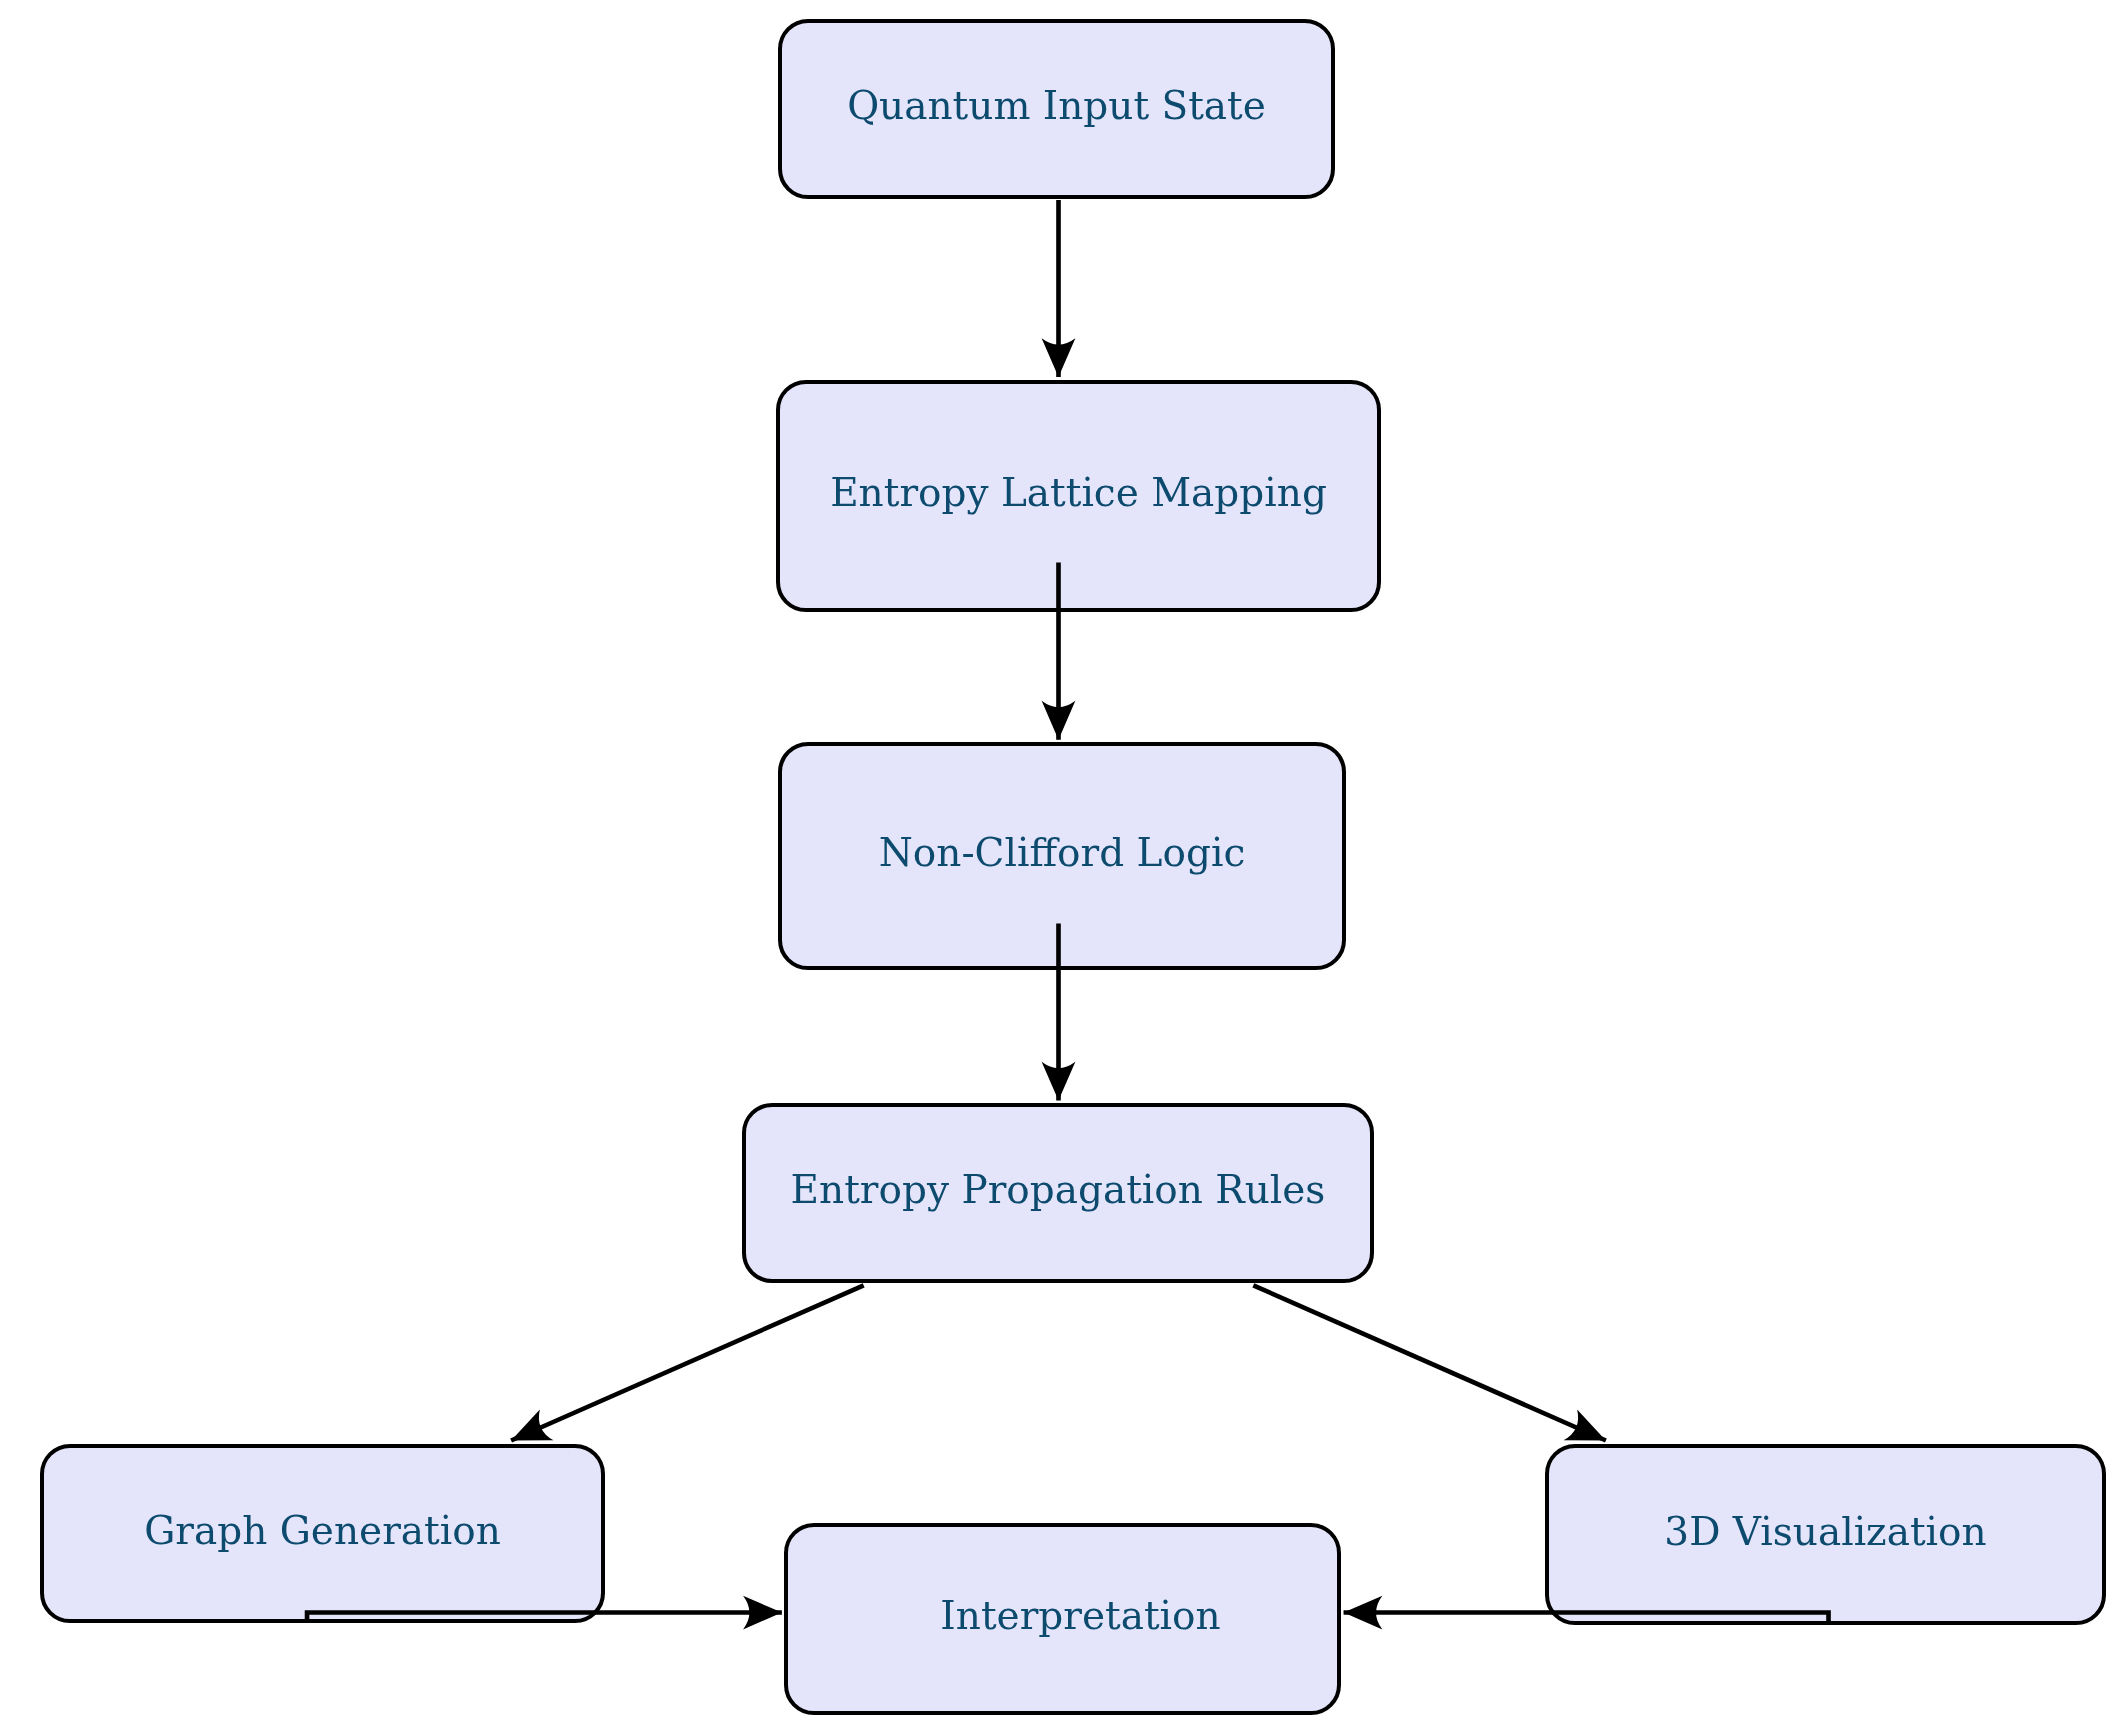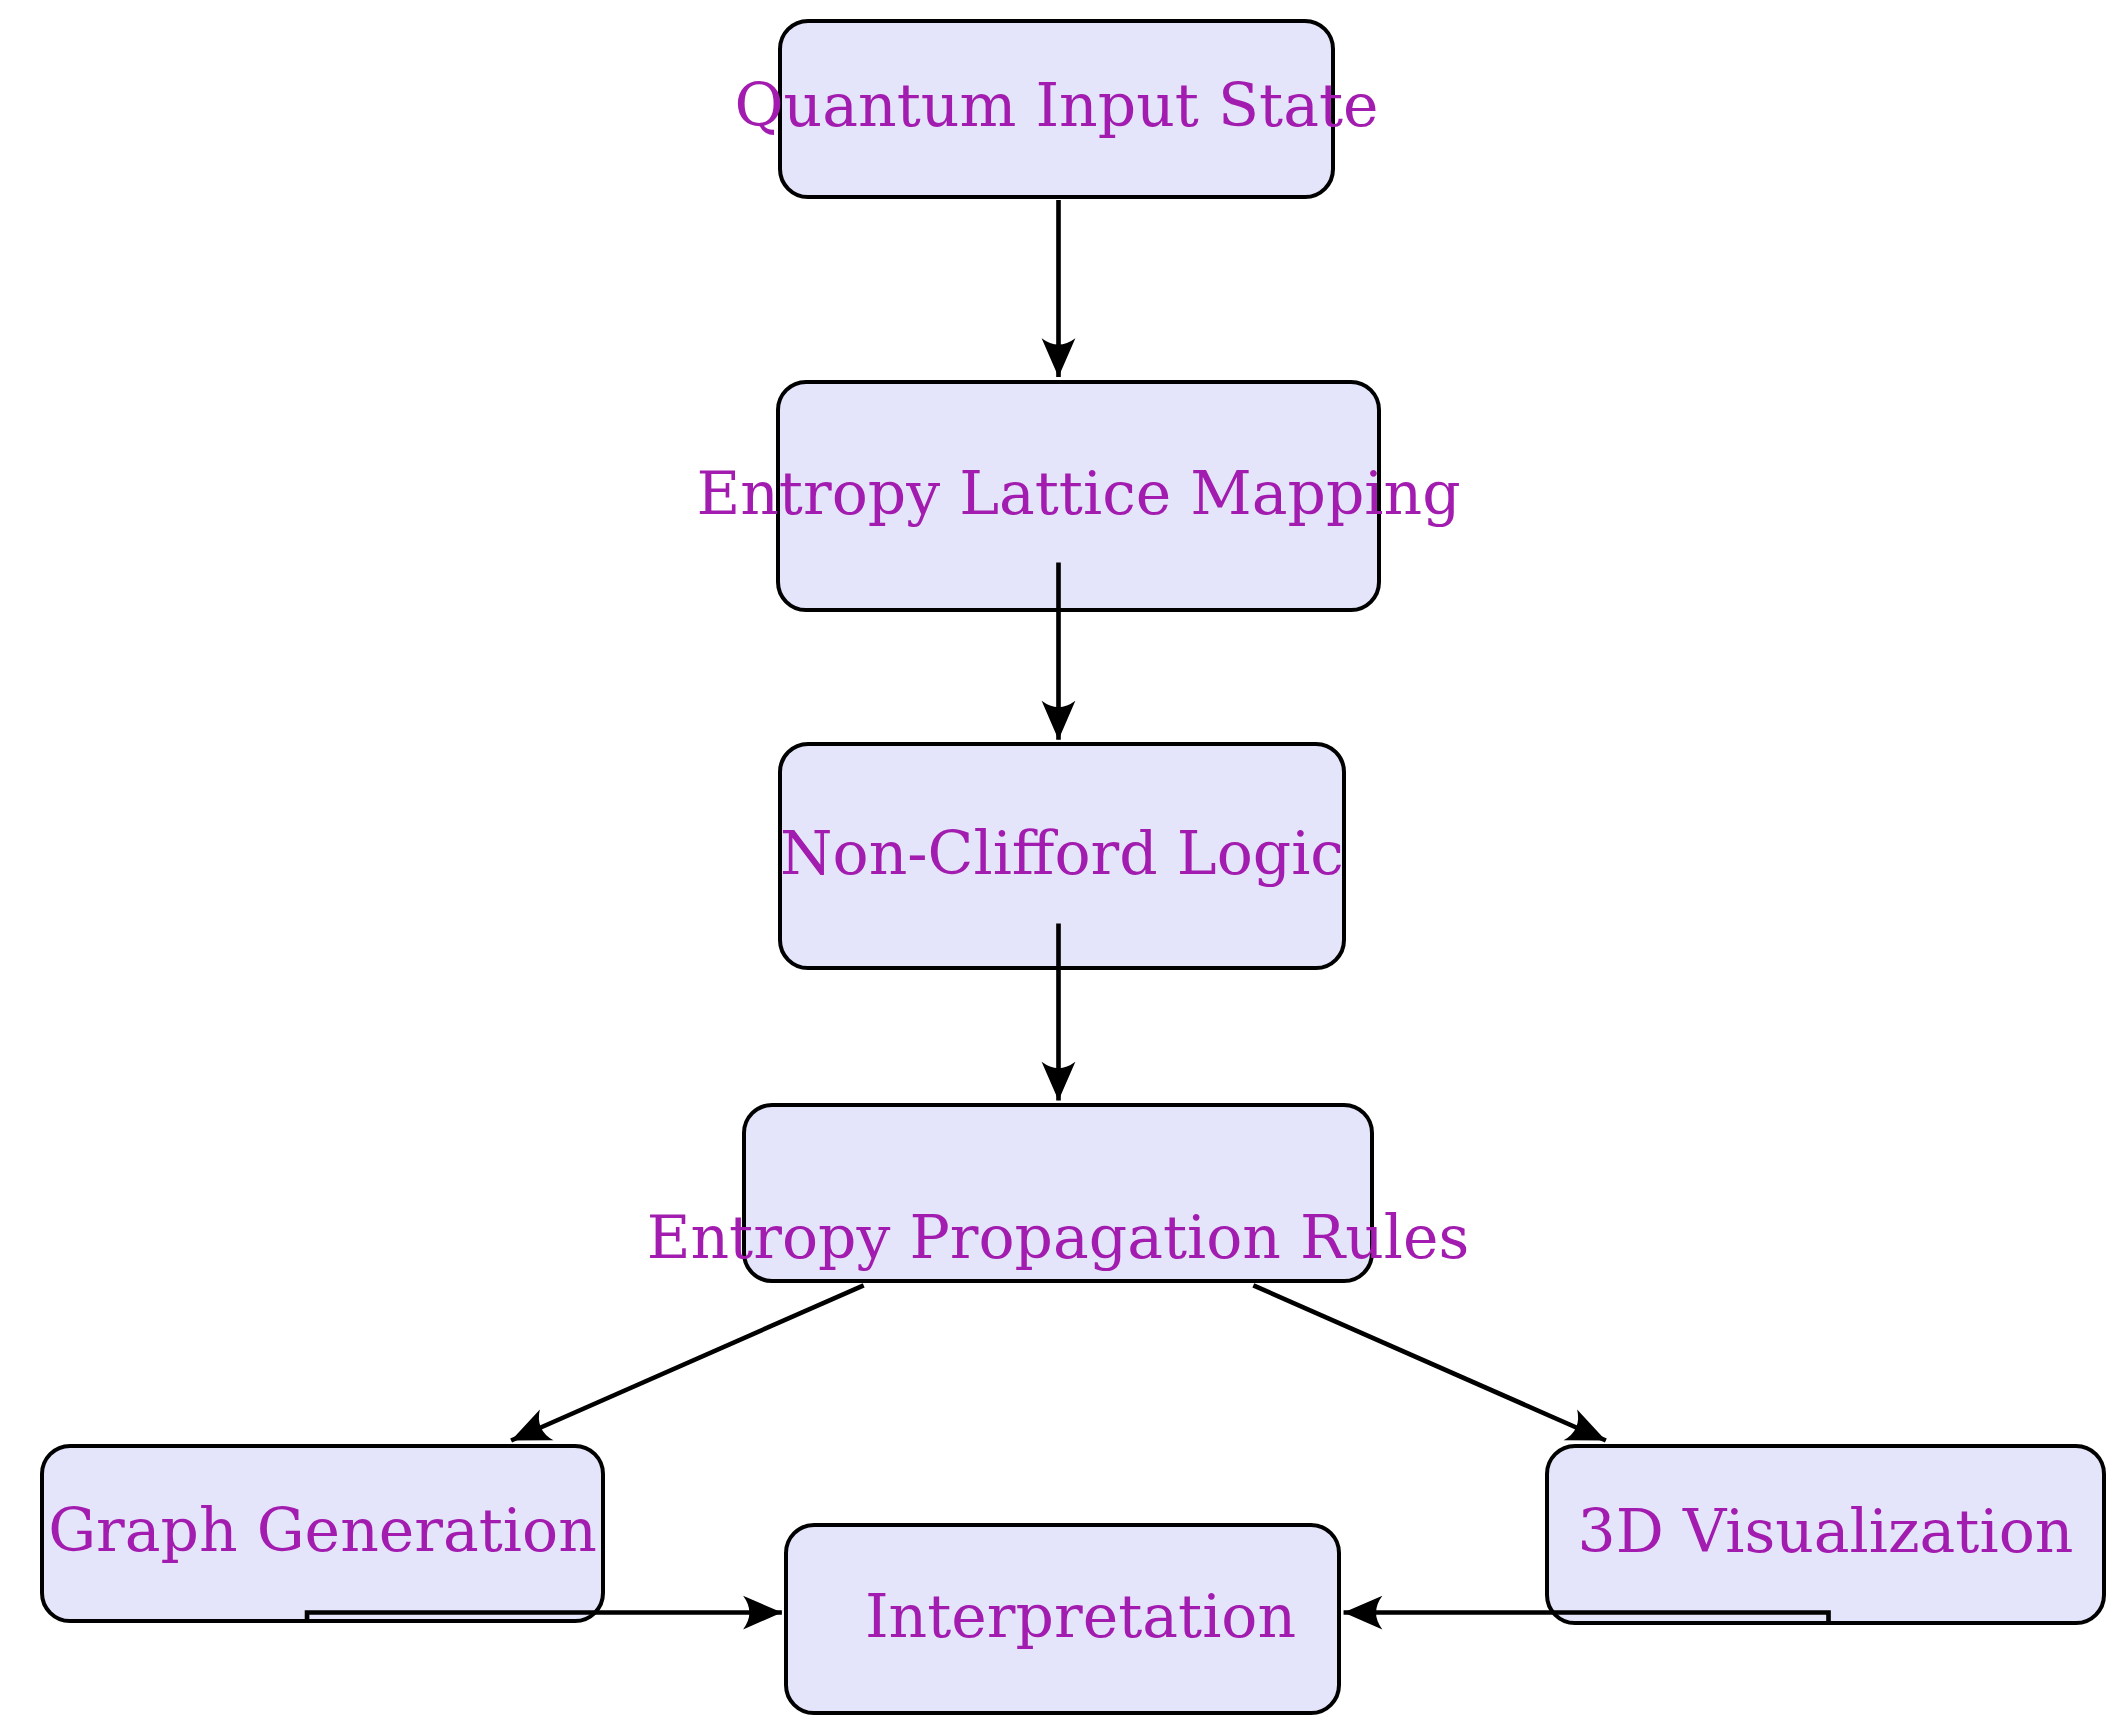--- a/index.html
+++ b/index.html
@@ -20,22 +20,22 @@
     border: 4.2px solid #000000;
     border-radius: 30px;
     background: #e4e4fa;
     display: flex;
     align-items: center;
     justify-content: center;
     z-index: 1;
   }
   .node-label {
     font-family: "DejaVu Serif", "Liberation Serif", serif;
-    font-size: 60px;
-    color: #a21caf;
+    font-size: 39px;
+    color: #0c4a6e;
     white-space: nowrap;
     padding-bottom: 6.7px;
   }
   svg.edges {
     position: absolute;
     left: 0;
     top: 0;
     width: 2117px;
     height: 1734px;
     z-index: 5;
@@ -57,21 +57,21 @@
   </div>
 
   <div class="node" style="left: 776px; top: 380px; width: 605px; height: 232px; background-color: rgb(228, 228, 250);">
     <span class="node-label">Entropy Lattice Mapping</span>
   </div>
 
   <div class="node" style="left: 778px; top: 742px; width: 568px; height: 228px; background-color: rgb(228, 228, 250);">
     <span class="node-label">Non-Clifford Logic</span>
   </div>
 
-  <div class="node" style="left: 742px; top: 1103px; width: 632px; height: 180px; background-color: rgb(228, 228, 250); align-items: flex-end;">
+  <div class="node" style="left: 742px; top: 1103px; width: 632px; height: 180px; background-color: rgb(228, 228, 250);">
     <span class="node-label">Entropy Propagation Rules</span>
   </div>
 
   <div class="node" style="left: 40px; top: 1444px; width: 565px; height: 179px; background-color: rgb(228, 228, 250);">
     <span class="node-label">Graph Generation</span>
   </div>
 
   <div class="node" style="left: 1545px; top: 1444px; width: 561px; height: 181px; background-color: rgb(228, 228, 250);">
     <span class="node-label">3D Visualization</span>
   </div>

